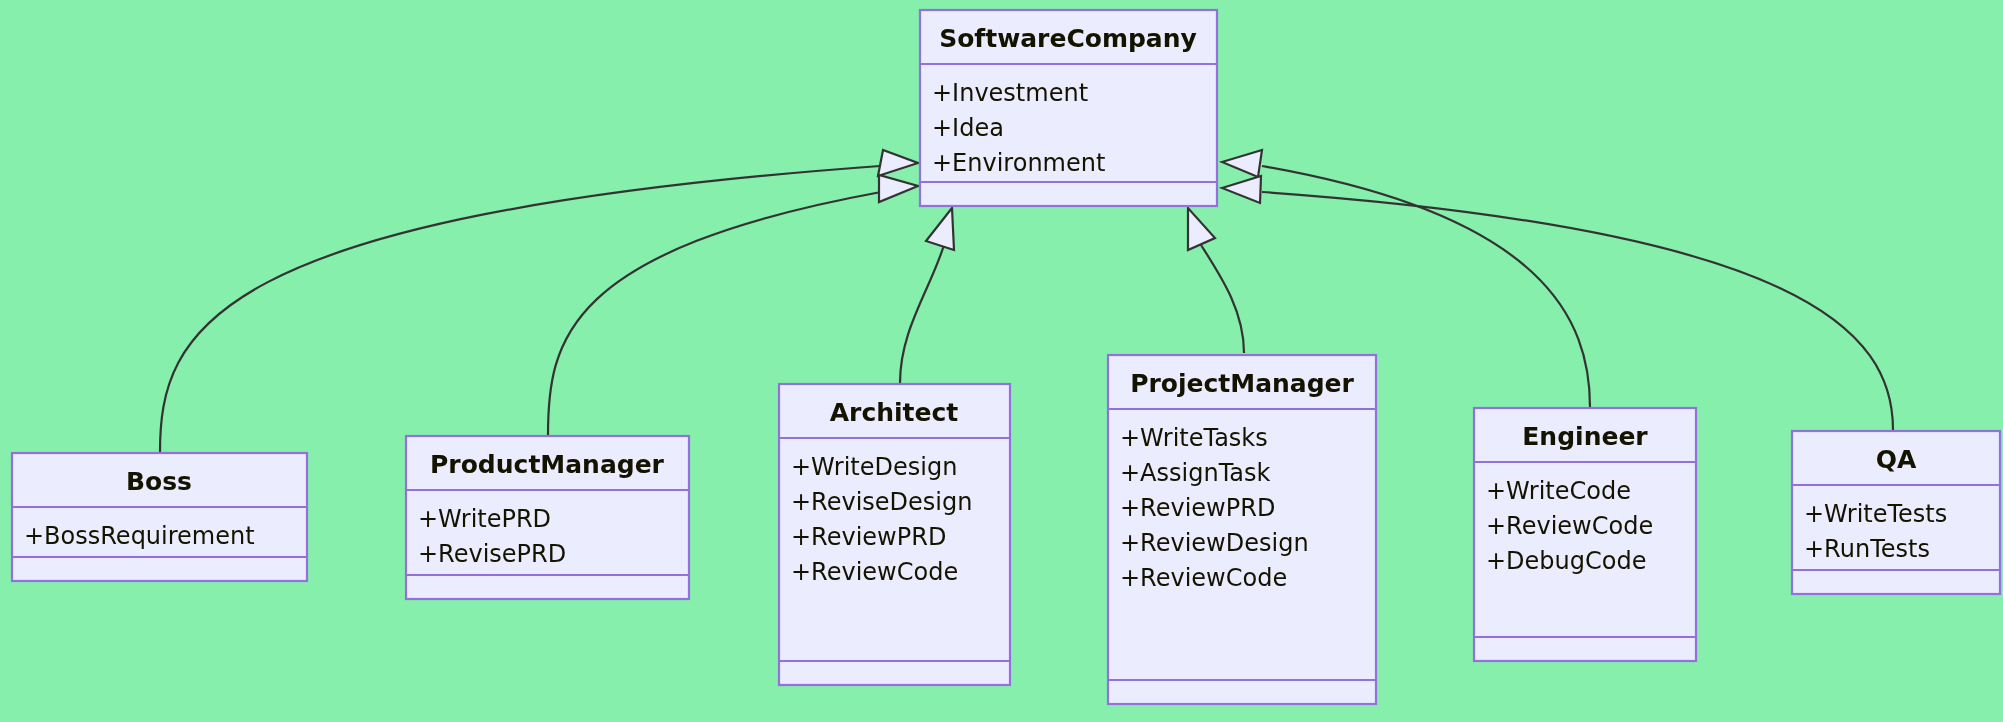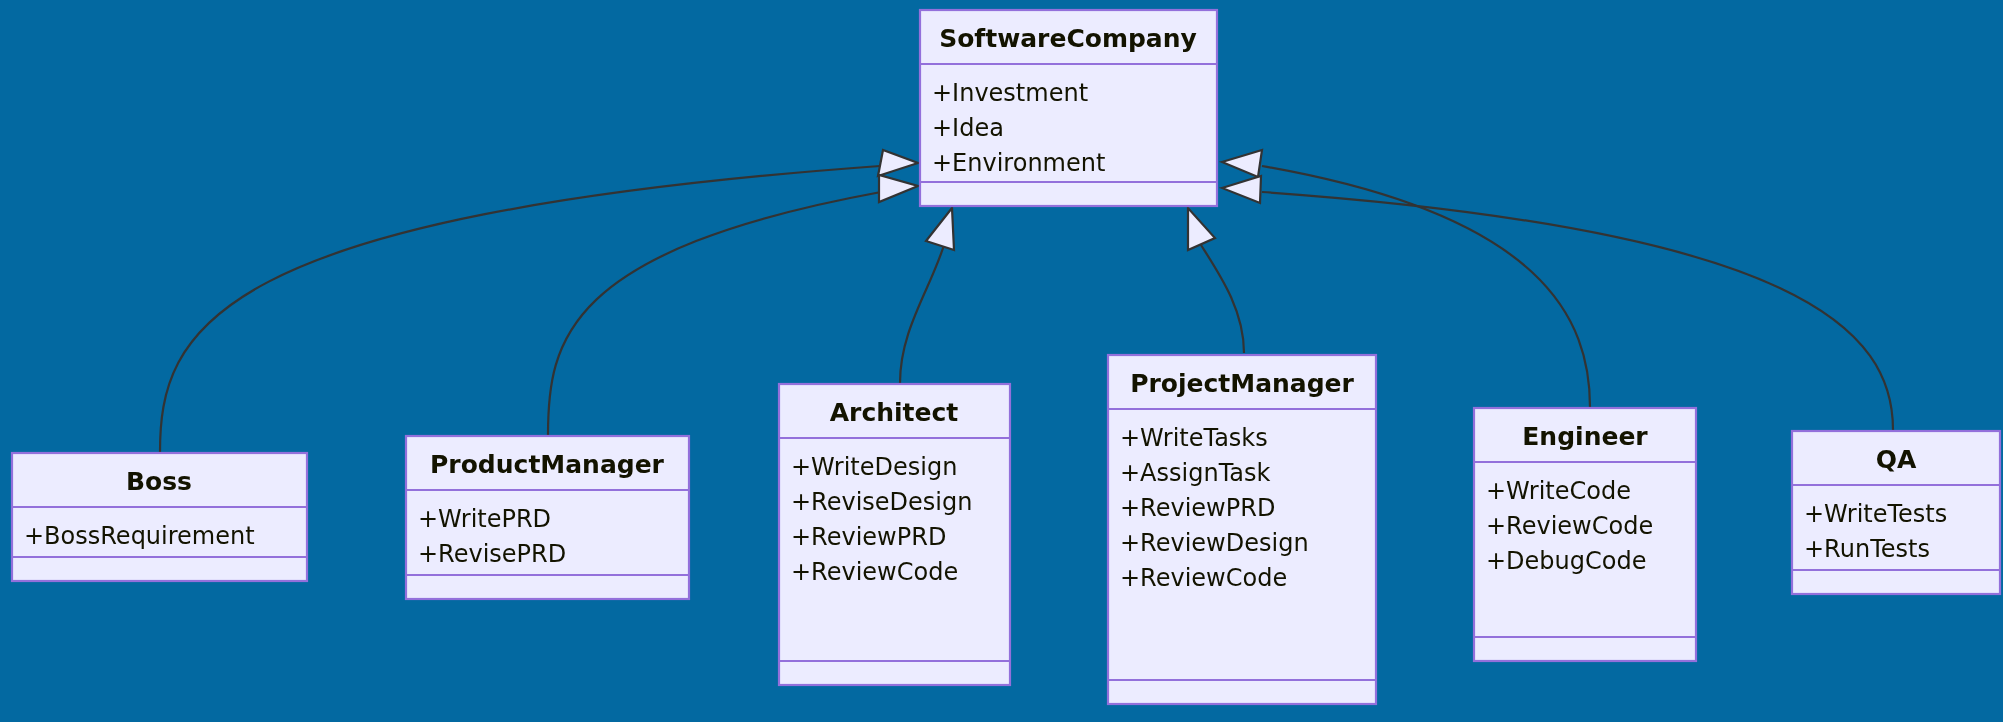--- a/index.html
+++ b/index.html
@@ -10,21 +10,21 @@
   body {
     width: 2003px;
     height: 722px;
     font-family: "DejaVu Sans", sans-serif;
     overflow: hidden;
   }
   #diagram-root {
     position: relative;
     width: 2003px;
     height: 722px;
-    background: #0369a1;
+    background: #86efac;
   }
   svg.uml-canvas {
     display: block;
     width: 2003px;
     height: 722px;
   }
   .cls-box-rect {
     fill: #ECECFF;
     stroke: #9370DB;
     stroke-width: 2.2;

